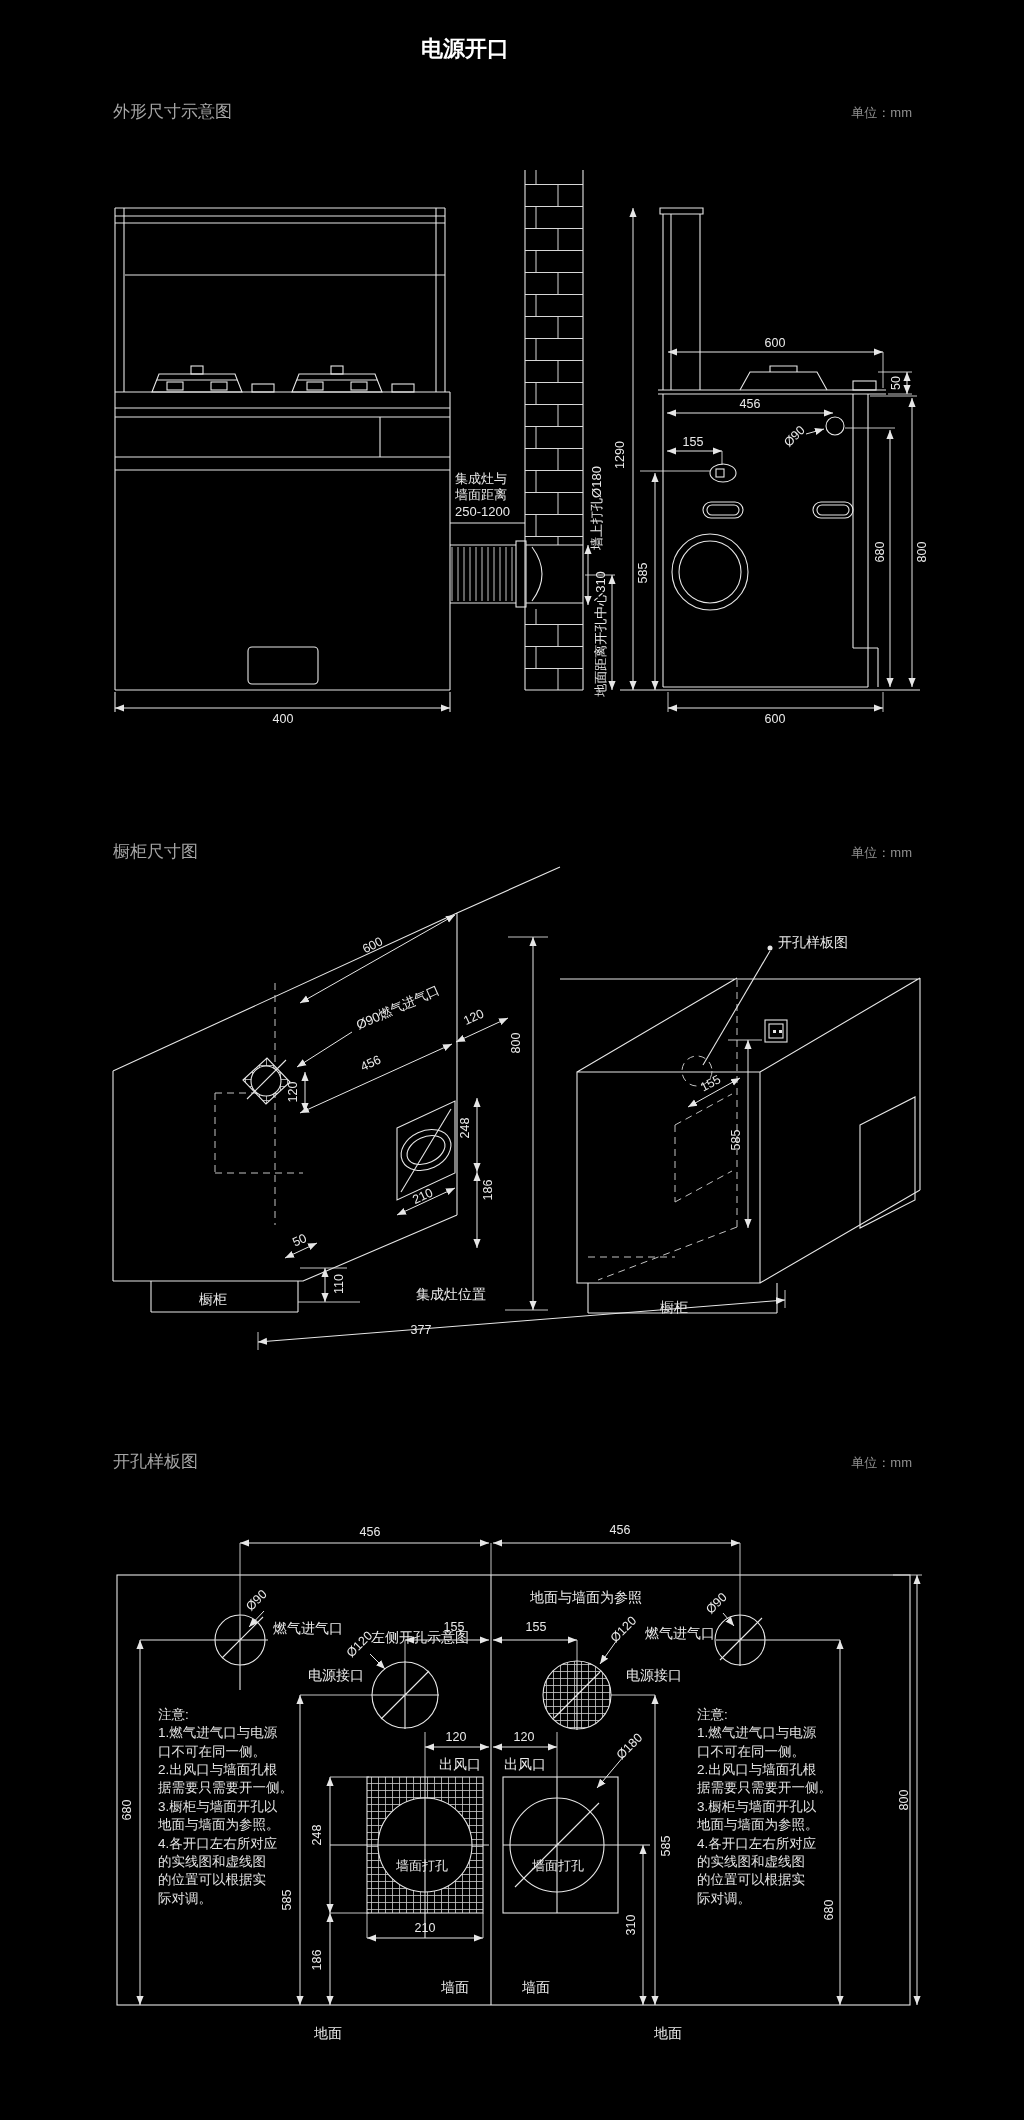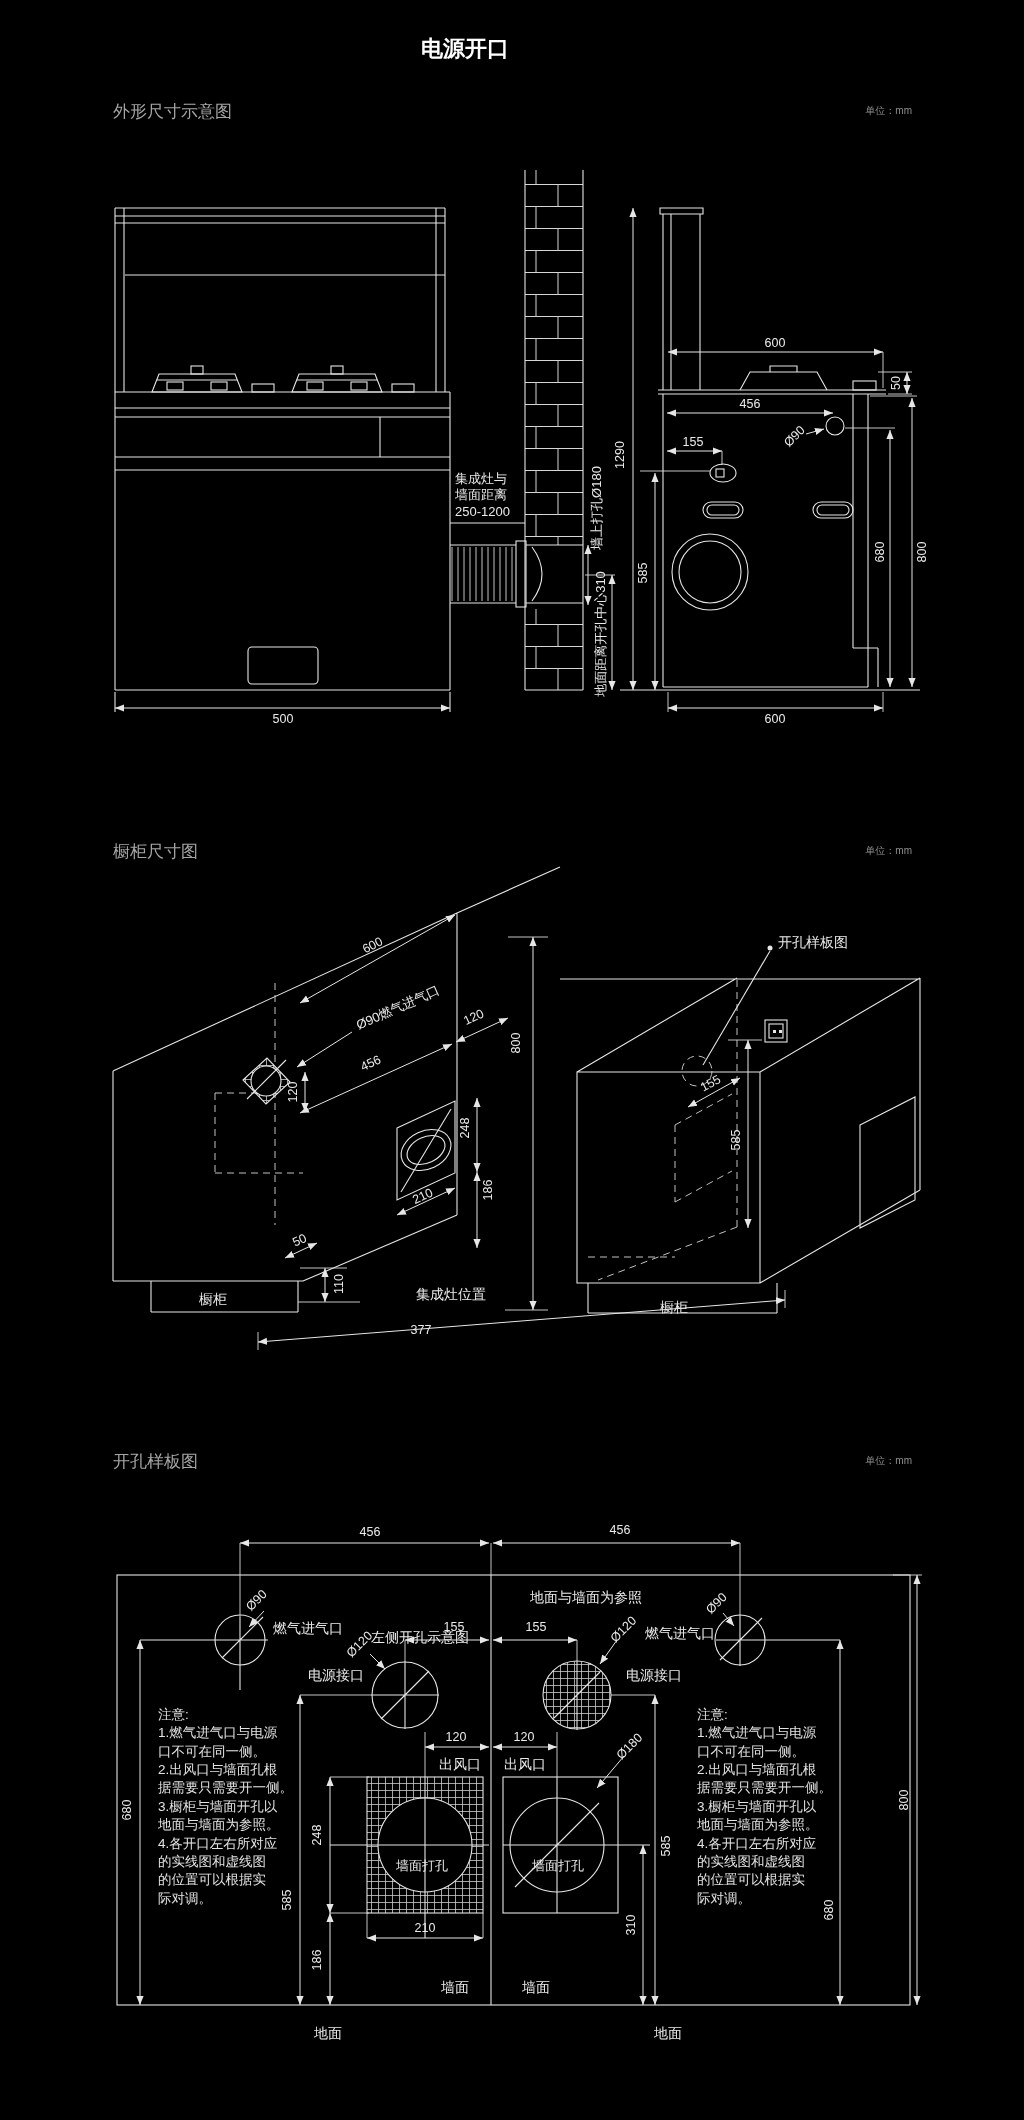--- a/index.html
+++ b/index.html
@@ -14,21 +14,21 @@
   #svg2 .dm{marker-start:url(#a2);marker-end:url(#a2);}
   #svg3 .dm{marker-start:url(#a3);marker-end:url(#a3);}
   #svg1 .ldr{marker-end:url(#a1);} #svg2 .ldr{marker-end:url(#a2);} #svg3 .ldr{marker-end:url(#a3);}
   .ldr{stroke:#e6e6e6;stroke-width:1;fill:none;}
   .t{position:absolute;color:#eaeaea;font-size:12.5px;line-height:1.25;
      transform:translate(-50%,-50%);white-space:pre-line;text-align:center;}
   .rot{transform:translate(-50%,-50%) rotate(var(--r));}
   .lt{transform:none;text-align:left;}
   .s13{font-size:13px;} .s14{font-size:14px;}
   .h{position:absolute;color:#a6a6a6;font-size:17px;}
-  .unit{position:absolute;right:112px;color:#8f8f8f;font-size:10px;}
+  .unit{position:absolute;right:112px;color:#8f8f8f;font-size:13px;}
   .title{position:absolute;color:#ffffff;font-size:22px;font-weight:bold;transform:translate(-50%,0);}
   .note{position:absolute;color:#e3e3e3;font-size:13.5px;line-height:1.36;white-space:pre-line;width:152px;}
 </style>
 </head>
 <body>
 
 <svg id="svg1" style="top:140px" width="1024" height="600" viewBox="0 0 1024 600">
   <defs>
     <marker id="a1" viewBox="0 0 10 10" refX="10" refY="5" markerWidth="9" markerHeight="9" orient="auto-start-reverse">
       <path d="M0 1L10 5L0 9Z" fill="#e6e6e6"></path>
@@ -242,21 +242,21 @@
 
 <div class="h" style="left:113px;top:100px">外形尺寸示意图</div>
 <div class="unit" style="top:104px">单位：mm</div>
 <div class="t lt s13" style="left:455px;top:471px">集成灶与
 墙面距离
 250-1200</div>
 <div class="t rot s13" style="--r:-90deg;left:597px;top:508px">墙上打孔Ø180</div>
 <div class="t rot s13" style="--r:-90deg;left:601px;top:634px">地面距离开孔中心310</div>
 <div class="t rot" style="--r:-90deg;left:621px;top:455px">1290</div>
 <div class="t rot" style="--r:-90deg;left:644px;top:573px">585</div>
-<div class="t" style="left:283px;top:720px">500</div>
+<div class="t" style="left:283px;top:720px">400</div>
 <div class="t" style="left:775px;top:344px">600</div>
 <div class="t rot" style="--r:-90deg;left:897px;top:383px">50</div>
 <div class="t" style="left:750px;top:405px">456</div>
 <div class="t rot" style="--r:-45deg;left:795px;top:437px">Ø90</div>
 <div class="t" style="left:693px;top:443px">155</div>
 <div class="t rot" style="--r:-90deg;left:881px;top:552px">680</div>
 <div class="t rot" style="--r:-90deg;left:923px;top:552px">800</div>
 <div class="t" style="left:775px;top:720px">600</div>
 
 <div class="h" style="left:113px;top:840px">橱柜尺寸图</div>

